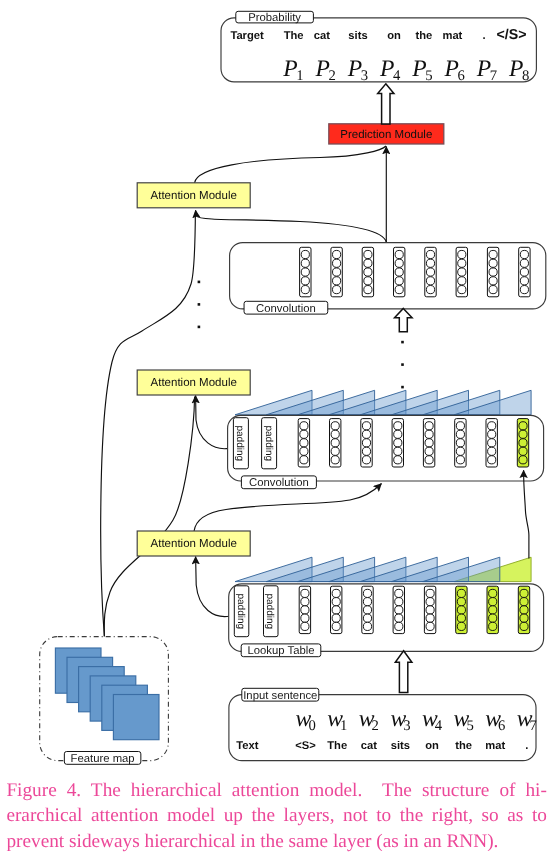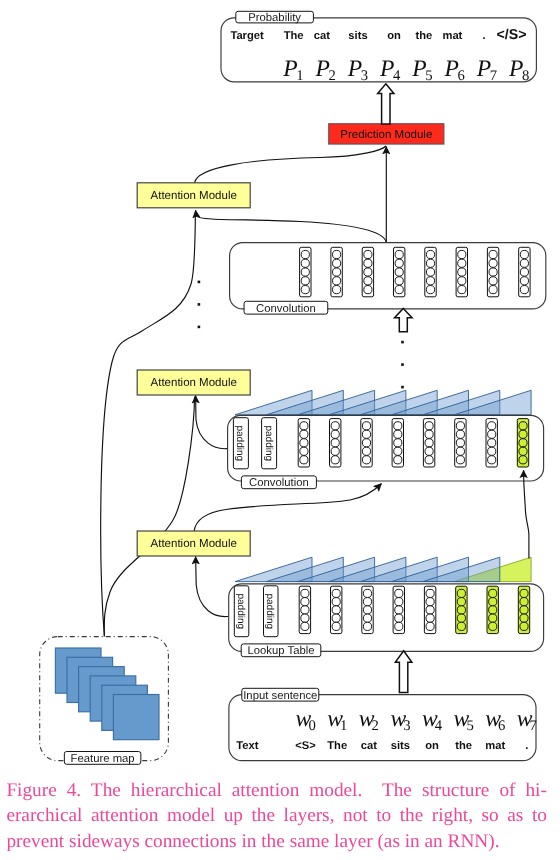--- a/index.html
+++ b/index.html
@@ -398,14 +398,14 @@
       <rect x="197.6" y="325.6" width="2.6" height="2.6" fill="#111111"></rect>
       <rect x="401.2" y="340.8" width="2.6" height="2.6" fill="#111111"></rect>
       <rect x="401.2" y="363.3" width="2.6" height="2.6" fill="#111111"></rect>
       <rect x="401.2" y="385.8" width="2.6" height="2.6" fill="#111111"></rect>
     </g>
   </svg>
 
 <div class="caption">
   <div class="cline">Figure 4. The hierarchical attention model.  The structure of hi-</div>
   <div class="cline">erarchical attention model up the layers, not to the right, so as to</div>
-  <div class="cline cline-last">prevent sideways connections in the same layer (as in an RNN).</div>
+  <div class="cline cline-last">prevent sideways hierarchical in the same layer (as in an RNN).</div>
 </div>
 
 </body></html>

